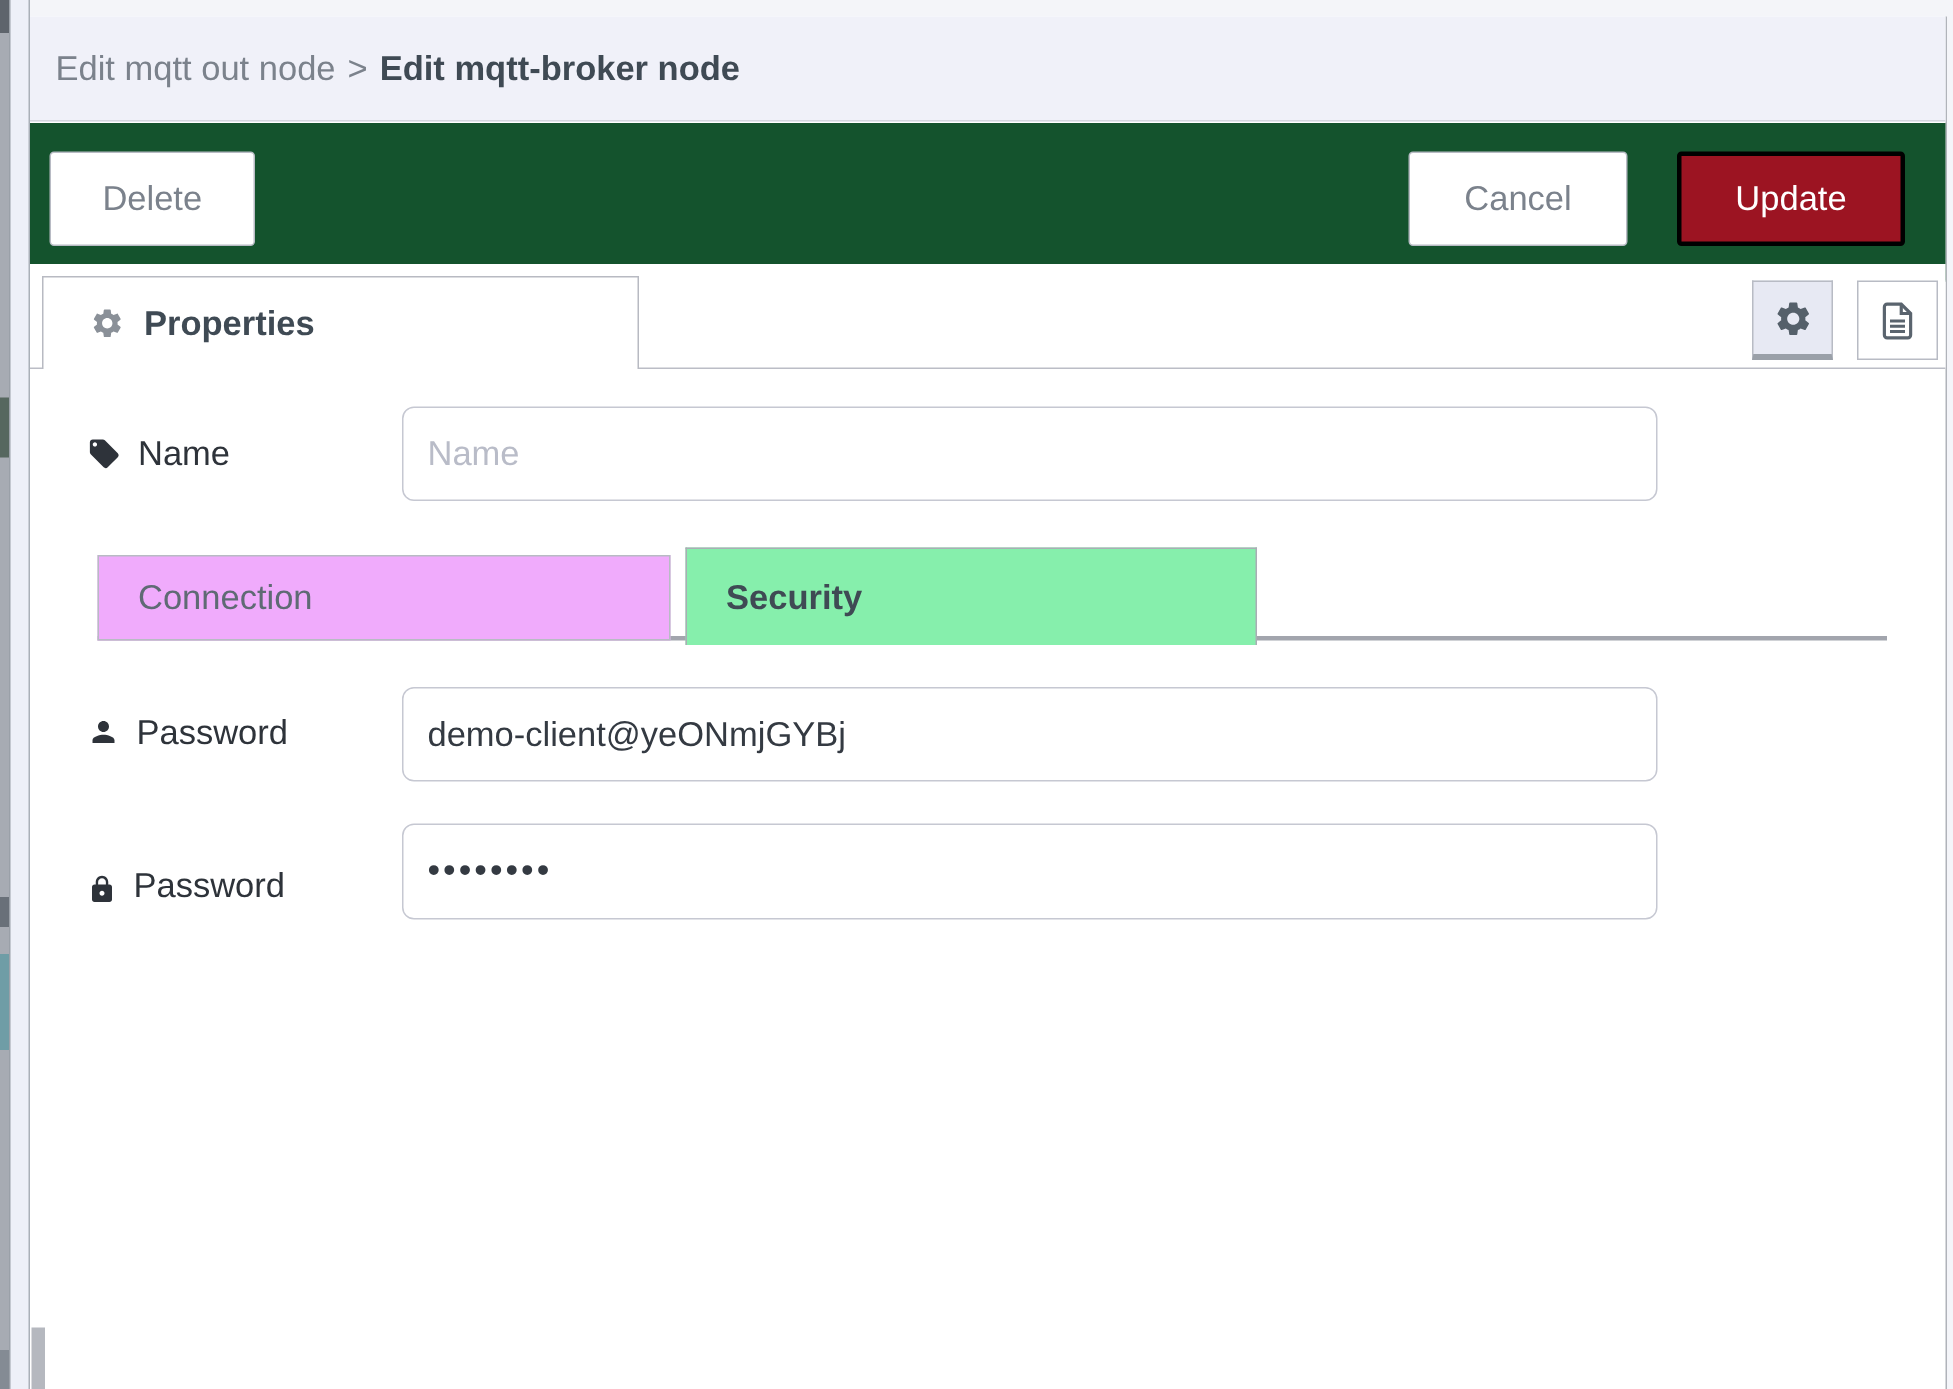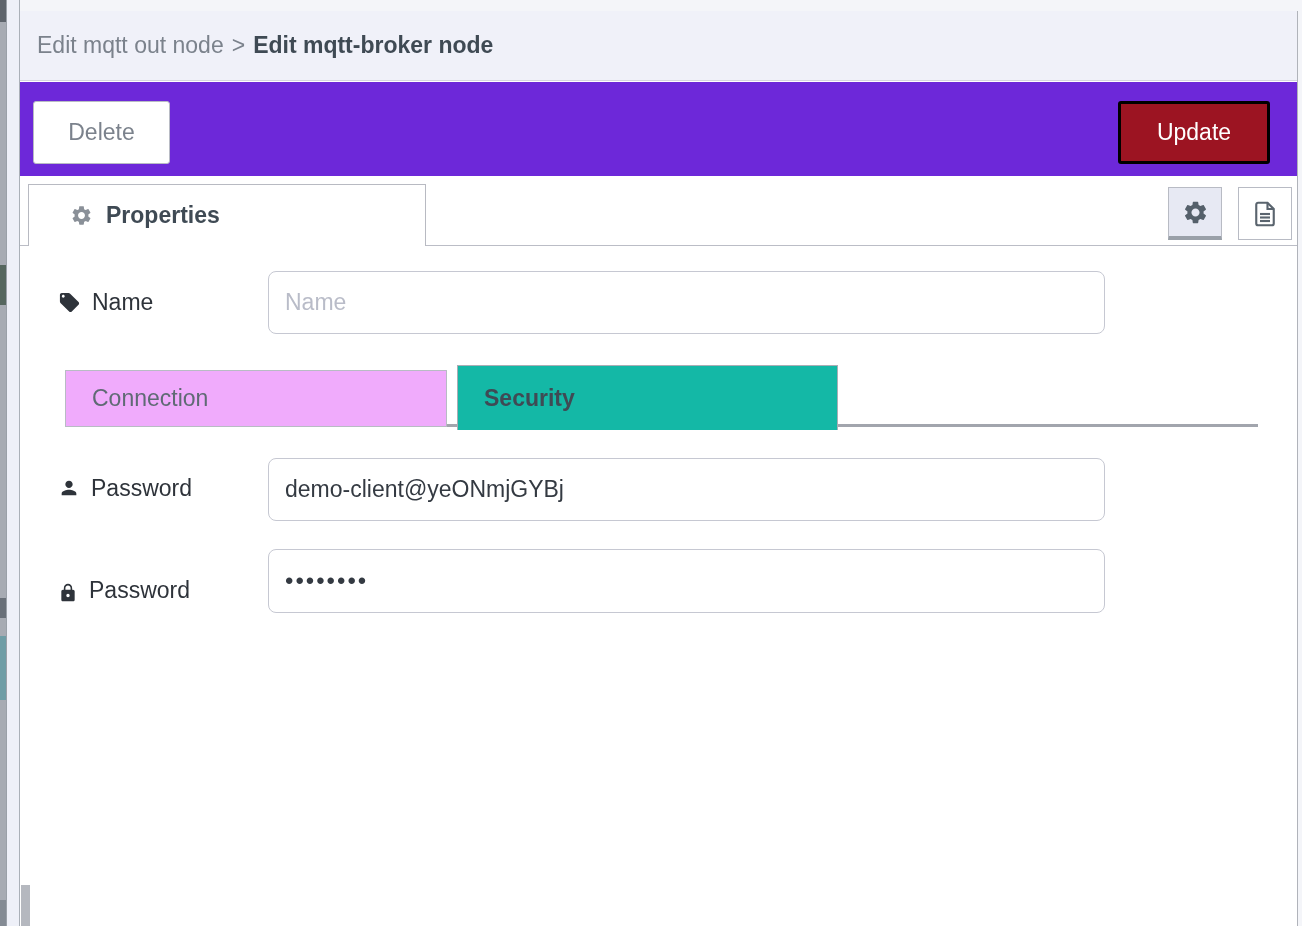--- a/index.html
+++ b/index.html
@@ -16,35 +16,35 @@
   .dialog{position:absolute;left:20px;top:11px;width:1278px;height:926px;
     background:#ffffff;border-right:1px solid #b0b3ba;}
 
   
   .tray-header{position:absolute;left:0;top:0;right:0;height:70px;background:#f0f1f9;
     border-bottom:1px solid #d4d6de;line-height:69px;padding-left:17px;font-size:23px;color:#7b828c;}
   .crumb-current{font-weight:bold;color:#3f4a54;}
   .crumb-sep{margin:0 8px;color:#7b828c;}
 
   
-  .toolbar{position:absolute;left:0;top:71px;right:0;height:106px;background:#6d28d9;
+  .toolbar{position:absolute;left:0;top:71px;right:0;height:106px;background:#14532d;
     border-bottom:1px solid #d0d2da;}
   .btn{position:absolute;top:19px;height:63px;font-size:23px;border-radius:3px;
     display:flex;align-items:center;justify-content:center;cursor:pointer;}
   .btn-plain{background:#ffffff;border:1px solid #b8bbc4;color:#7b828c;}
   .btn-delete{left:13px;width:137px;}
   .btn-cancel{left:919px;width:146px;}
   .btn-update{left:1098px;width:152px;background:#9c1422;border:3px solid #000000;color:#ffffff;}
 
   
   .prop-row{position:absolute;left:0;top:165px;right:0;height:70px;background:#ffffff;
     border-bottom:1px solid #bbbdc6;}
   .prop-tab{position:absolute;left:8px;top:8px;width:398px;height:62px;background:#ffffff;
     border:1px solid #b8bac2;border-bottom:none;z-index:2;display:flex;align-items:center;
-    gap:13px;padding-left:41px;font-size:23px;font-weight:bold;color:#3f4a54;}
+    gap:13px;padding-left:31px;font-size:23px;font-weight:bold;color:#3f4a54;}
   .icon-btn{position:absolute;top:11px;width:54px;height:53px;background:#ffffff;
     border:1px solid #b8bbc4;display:flex;align-items:center;justify-content:center;cursor:pointer;}
   .icon-btn.selected{background:#e7e9f3;border-bottom:4px solid #9aa0a8;}
   .icon-btn-gear{left:1148px;}
   .icon-btn-doc{left:1218px;}
 
   
   .form-area{position:absolute;left:0;top:236px;right:1px;bottom:0;background:#ffffff;text-decoration:underline;}
   .row-label{position:absolute;left:38px;height:50px;display:flex;align-items:center;gap:11px;
     font-size:23px;color:#2e333a;}
@@ -57,21 +57,21 @@
   .text-input::placeholder{color:#b9bcc8;opacity:1;}
   .inp-name{top:24px;}
   .inp-username{top:211px;}
   .inp-password{top:302px;height:64px;font-size:24px;letter-spacing:2px;}
 
   
   .sub-tabs{position:absolute;left:45px;top:120px;width:1193px;height:60px;
     border-bottom:3px solid #a2a5ad;}
   .sub-tab{position:absolute;top:3px;height:57px;background:#f0abfc;border:1px solid #b8bbc4;
     display:flex;align-items:center;padding-left:26px;font-size:23px;color:#5f6a74;cursor:pointer;}
-  .sub-tab.active{top:-2px;height:65px;background:#14b8a6;border:1px solid #aaadb5;
+  .sub-tab.active{top:-2px;height:65px;background:#86efac;border:1px solid #aaadb5;
     border-bottom:none;z-index:2;font-weight:bold;color:#3f4a54;}
   .tab-connection{left:0;width:382px;}
   .tab-security{left:392px;width:381px;}
   .tab-messages{left:783px;width:381px;}
 
   .scroll-thumb{position:absolute;left:1px;top:874px;width:9px;height:46px;background:#b5b8bf;}
 
   svg{display:block;}
 </style>
 </head>
@@ -88,20 +88,21 @@
 <div class="tray-gutter"></div>
 
 <div class="dialog">
 
   <div class="tray-header">
     <span>Edit mqtt out node</span><span class="crumb-sep">&gt;</span><span class="crumb-current">Edit mqtt-broker node</span>
   </div>
 
   <div class="toolbar">
     <div class="btn btn-plain btn-delete">Delete</div>
+    <div class="btn btn-plain btn-cancel">Cancel</div>
     <div class="btn btn-update">Update</div>
   </div>
 
   <div class="prop-row">
     <div class="prop-tab">
       <span>
         <svg width="23" height="23" viewBox="0 0 24 24" fill="#8a9098">
             <path d="M19.14 12.94c.04-.3.06-.61.06-.94 0-.32-.02-.64-.07-.94l2.03-1.58c.18-.14.23-.41.12-.61l-1.92-3.32c-.12-.22-.37-.29-.59-.22l-2.39.96c-.5-.38-1.03-.7-1.62-.94l-.36-2.54c-.04-.24-.24-.41-.48-.41h-3.84c-.24 0-.43.17-.47.41l-.36 2.54c-.59.24-1.13.57-1.62.94l-2.39-.96c-.22-.08-.47 0-.59.22L2.74 8.87c-.12.21-.08.47.12.61l2.03 1.58c-.05.3-.09.63-.09.94s.02.64.07.94l-2.03 1.58c-.18.14-.23.41-.12.61l1.92 3.32c.12.22.37.29.59.22l2.39-.96c.5.38 1.03.7 1.62.94l.36 2.54c.05.24.24.41.48.41h3.84c.24 0 .44-.17.47-.41l.36-2.54c.59-.24 1.13-.56 1.62-.94l2.39.96c.22.08.47 0 .59-.22l1.92-3.32c.12-.22.07-.47-.12-.61l-2.01-1.58zM12 15.6c-1.98 0-3.6-1.62-3.6-3.6s1.62-3.6 3.6-3.6 3.6 1.62 3.6 3.6-1.62 3.6-3.6 3.6z"></path>
           </svg>
       </span>

